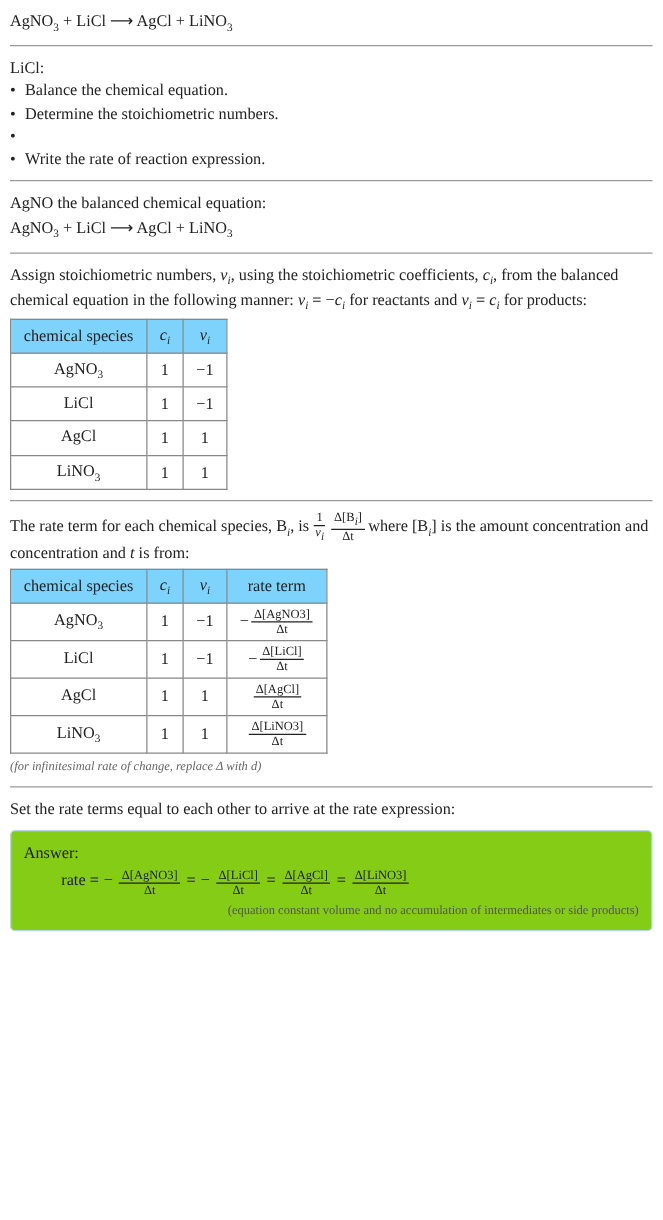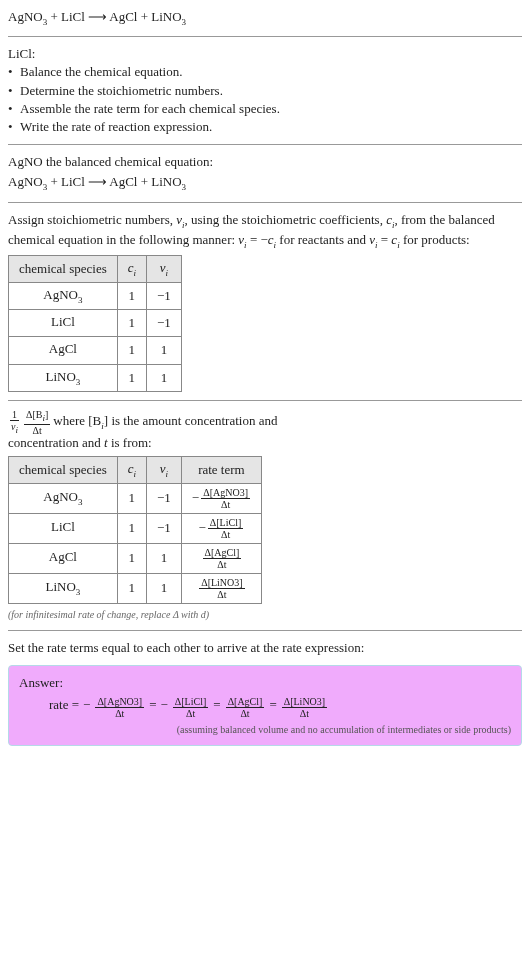--- a/index.html
+++ b/index.html
@@ -27,40 +27,40 @@
 table.stoi {
   border-collapse: collapse;
   margin: 4px 0;
 }
 table.stoi th, table.stoi td {
   border: 1px solid #888;
   padding: 3px 10px;
   text-align: center;
   font-weight: normal;
 }
-table.stoi th { background: #e5e5e5; }
+table.stoi th { background: #7dd3fc; }
 .frac {
   display: inline-flex;
   flex-direction: column;
   align-items: center;
   vertical-align: middle;
   font-size: 10px;
   line-height: 1.1;
   margin: 0 1px;
 }
 .frac .num { border-bottom: 1px solid #222; padding: 0 2px; }
 .frac .den { padding: 0 2px; }
 .small-note {
   font-size: 10px;
   color: #666;
   margin-top: 2px;
   font-style: italic;
 }
 .answer-box {
-  background: #f0abfc;
+  background: #84cc16;
   border: 1px solid #b5d9e8;
   border-radius: 4px;
   padding: 8px 10px;
   margin-top: 4px;
 }
 .answer-box .ans-label { margin-bottom: 4px; }
 .answer-box .rate-line {
   display: flex;
   align-items: flex-start;
   flex-wrap: wrap;
@@ -92,21 +92,20 @@
   <div class="bullet-row">
       <span class="bullet-dot">•</span>
       <span>Balance the chemical equation.</span>
     </div>
   <div class="bullet-row">
       <span class="bullet-dot">•</span>
       <span>Determine the stoichiometric numbers.</span>
     </div>
   <div class="bullet-row">
       <span class="bullet-dot">•</span>
-      <span>Assemble the rate term for each chemical species.</span>
     </div>
   <div class="bullet-row">
       <span class="bullet-dot">•</span>
       <span>Write the rate of reaction expression.</span>
     </div>
 </div>
 
 <hr class="div">
 
 <div class="section">
@@ -149,20 +148,21 @@
           <td>1</td>
         </tr>
   </tbody>
     </table>
 </div>
 
 <hr class="div">
 
 <div class="section">
   <div class="inline-row">
+    <span><span>The rate term for each chemical species, B</span><span class="sub ital">i</span><span>, is </span></span>
     <span class="frac">
       <span class="num">1</span>
       <span class="den"><span class="ital">ν</span><span class="sub ital">i</span></span>
     </span>
     <span class="frac">
       <span class="num"><span>Δ[B</span><span class="sub ital">i</span><span>]</span></span>
       <span class="den"><span>Δt</span></span>
     </span>
     <span><span> where [B</span><span class="sub ital">i</span><span>] is the amount concentration and </span></span>
   </div>
@@ -241,14 +241,14 @@
     <span class="frac">
         <span class="num">Δ[AgCl]</span>
         <span class="den">Δt</span>
       </span>
     <span> = </span>
     <span class="frac">
         <span class="num">Δ[LiNO3]</span>
         <span class="den">Δt</span>
       </span>
   </div>
-  <div class="assume">(assuming balanced volume and no accumulation of intermediates or side products)</div>
+  <div class="assume">(equation constant volume and no accumulation of intermediates or side products)</div>
 </div>
 
 </body></html>

